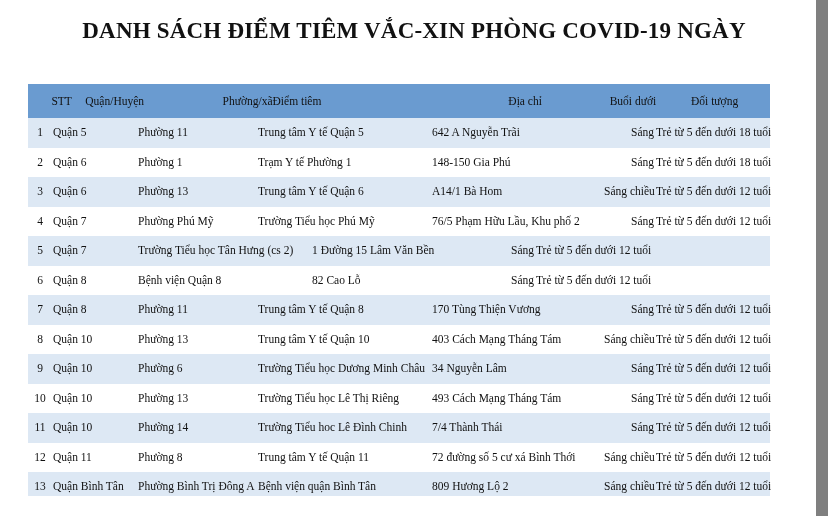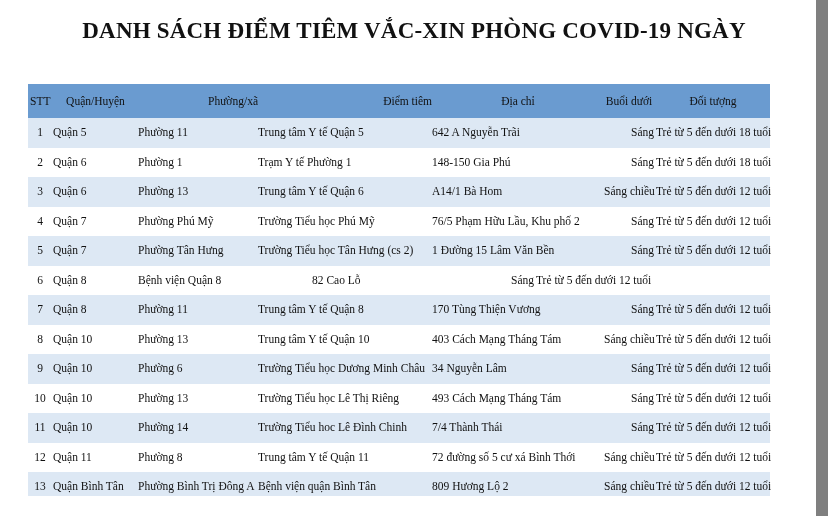--- a/index.html
+++ b/index.html
@@ -17,24 +17,24 @@
   .row.tall { height:24px; }
   .cell { box-sizing:border-box; white-space:nowrap; overflow:visible; }
   .row .cell { padding-top:8px; line-height:13px; }
   .c-stt { width:24px; text-align:center; }
   .c-q { width:86px; padding-left:1px; }
   .c-p { width:120px; }
   .c-d { width:174px; }
   .c-a { width:172px; }
   .c-b { width:50px; text-align:right; }
   .c-o { width:116px; padding-left:2px; }
-  .hdr .c-stt { text-align:left; padding-left:2px; }
+  .hdr .c-stt { text-align:center; padding-left:2px;margin-left:21px; }
   .hdr .c-q { text-align:center; }
   .hdr .c-p { text-align:right;font-family:Liberation Serif, serif; }
-  .hdr .c-d { text-align:right; }
+  .hdr .c-d { text-align:left; }
   .hdr .c-a { text-align:center; }
   .hdr .c-b { text-align:center; }
   .hdr .c-o { text-align:center; }
   .wrap { white-space:normal; line-height:13px; }
   .scrollbar { position:absolute; left:816px; top:0; width:12px; height:516px; background:#7f7f7f; }
 </style>
 </head>
 <body>
 
 <div class="title">
@@ -84,21 +84,20 @@
         <div class="cell c-q">Quận 7</div>
         <div class="cell c-p">Phường Phú Mỹ</div>
         <div class="cell c-d">Trường Tiểu học Phú Mỹ</div>
         <div class="cell c-a">76/5 Phạm Hữu Lầu, Khu phố 2</div>
         <div class="cell c-b">Sáng</div>
         <div class="cell c-o">Trẻ từ 5 đến dưới 12 tuổi</div>
       </div>
       <div class="row tint">
         <div class="cell c-stt">5</div>
         <div class="cell c-q">Quận 7</div>
-        <div class="cell c-p">Phường Tân Hưng</div>
         <div class="cell c-d">Trường Tiểu học Tân Hưng (cs 2)</div>
         <div class="cell c-a">1 Đường 15 Lâm Văn Bền</div>
         <div class="cell c-b">Sáng</div>
         <div class="cell c-o">Trẻ từ 5 đến dưới 12 tuổi</div>
       </div>
       <div class="row white">
         <div class="cell c-stt">6</div>
         <div class="cell c-q">Quận 8</div>
         <div class="cell c-d">Bệnh viện Quận 8</div>
         <div class="cell c-a">82 Cao Lỗ</div>

